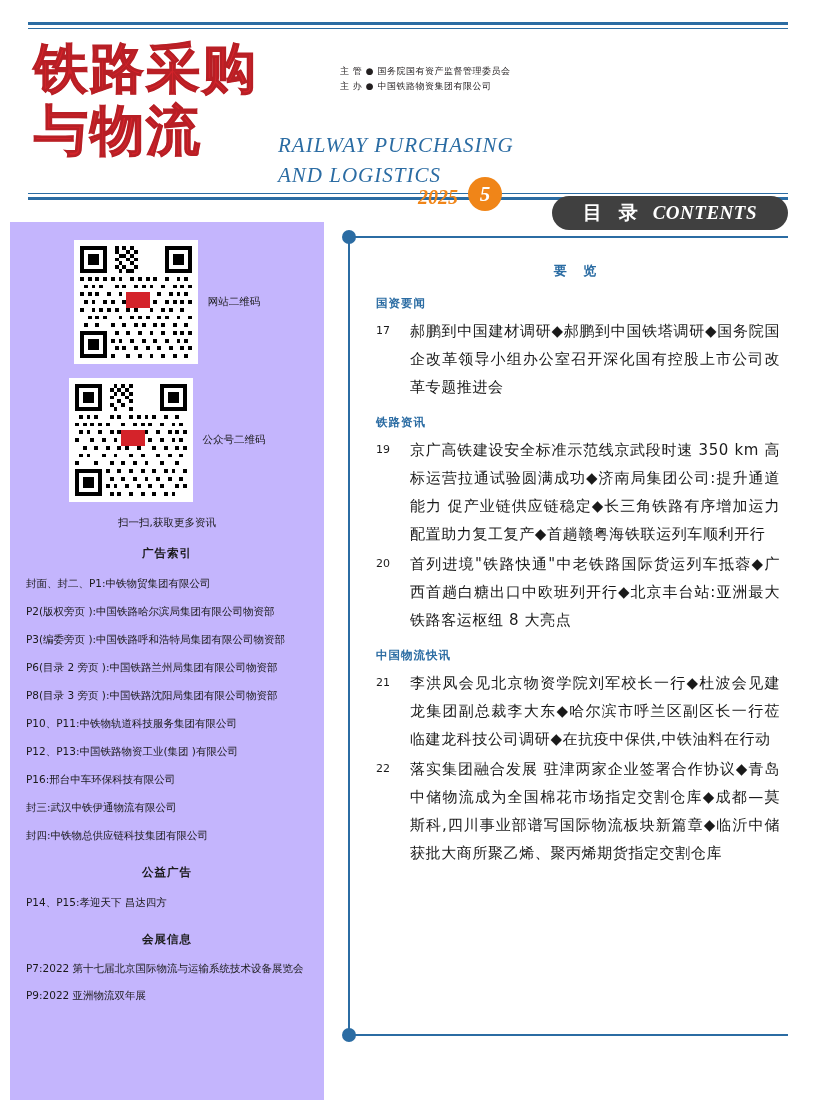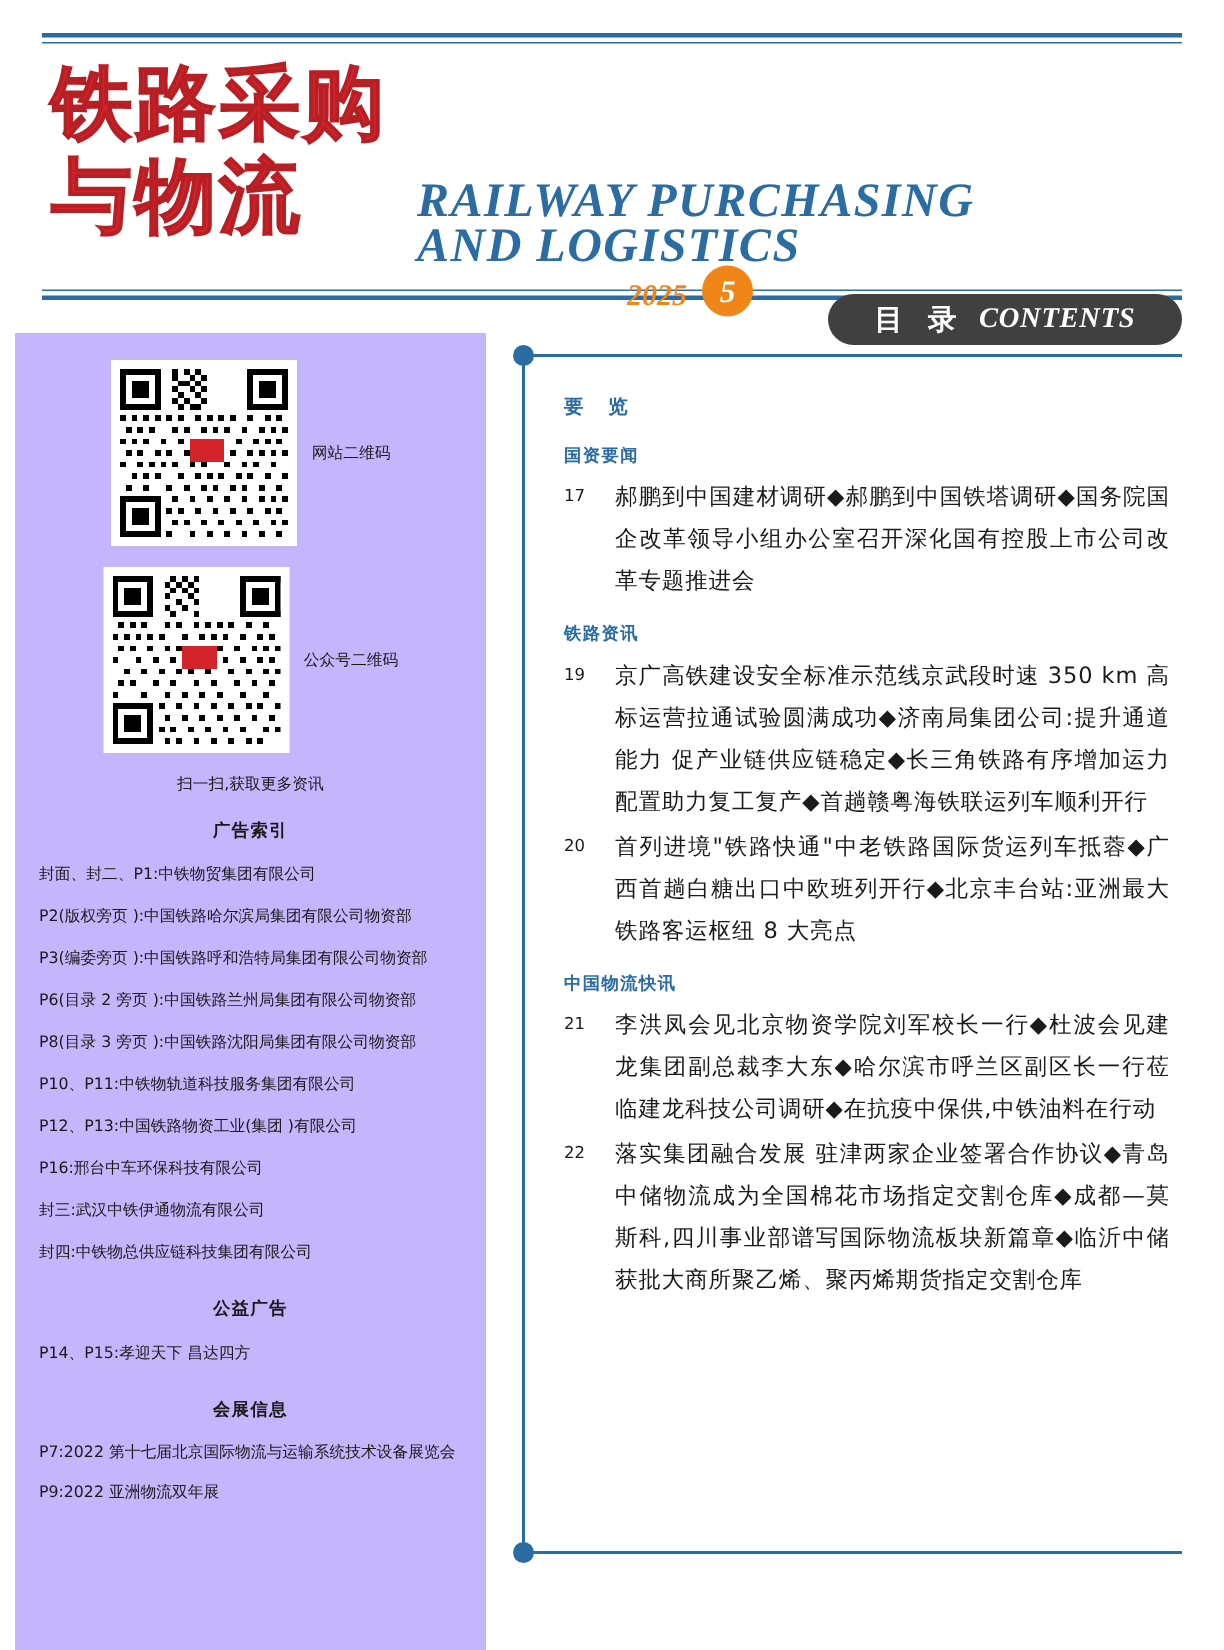--- a/index.html
+++ b/index.html
@@ -41,25 +41,25 @@
   }
   .cn-title .l2 { display: block; }
 
   .sponsor {
     position: absolute; left: 312px; top: 42px;
     font-size: 9px; line-height: 15px; color: #231f20;
     letter-spacing: 0.5px;
   }
 
   .en-title {
-    position: absolute; left: 250px; top: 96px;
+    position: absolute; left: 250px; top: 108px;
     font-family: "Liberation Serif", serif;
     font-style: italic;
-    font-weight: bold;
-    font-size: 32px;
+    font-weight: normal;
+    font-size: 21px;
     color: #2b6ca3;
     letter-spacing: 1px;
     line-height: 30px;
     white-space: nowrap;
   }
   .en-title .e2 { display: block; }
 
   .year {
     position: absolute; left: 390px; top: 164px;
     font-family: "Liberation Serif", serif;
@@ -148,21 +148,21 @@
     border-radius: 50%; background: #2b6ca3;
   }
   .dot.top { top: -6px; }
   .dot.bottom { bottom: -6px; }
 
   .toc-inner {
     position: absolute; left: 36px; top: 26px; width: 404px;
   }
   .toc-title {
     color: #2b6ca3; font-size: 13px; font-weight: bold;
-    letter-spacing: 6px; margin-bottom: 16px;
+    letter-spacing: 6px; margin-bottom: 16px; text-align: center;
   }
   .section-head {
     color: #2b6ca3; font-size: 11.5px; font-weight: bold;
     letter-spacing: 1px; margin: 14px 0 6px 0;
   }
   .entry { display: flex; margin-bottom: 2px; }
   .entry-page {
     width: 34px; flex: 0 0 34px;
     font-size: 11px; color: #1a1a1a;
     line-height: 28px;
@@ -185,20 +185,24 @@
     <div class="rule r2"></div>
     <div class="rule r3"></div>
     <div class="rule r4"></div>
   </div>
 
   <div class="cn-title">
     <span>铁路采购</span>
     <span class="l2">与物流</span>
   </div>
 
+  <div class="sponsor">
+    <div>主 管 ● 国务院国有资产监督管理委员会</div>
+    <div>主 办 ● 中国铁路物资集团有限公司</div>
+  </div>
 
   <div class="en-title">
     <span>RAILWAY PURCHASING</span>
     <span class="e2">AND LOGISTICS</span>
   </div>
 
   <div class="year">2025</div>
   <div class="issue-circle">5</div>
 </div>
 

